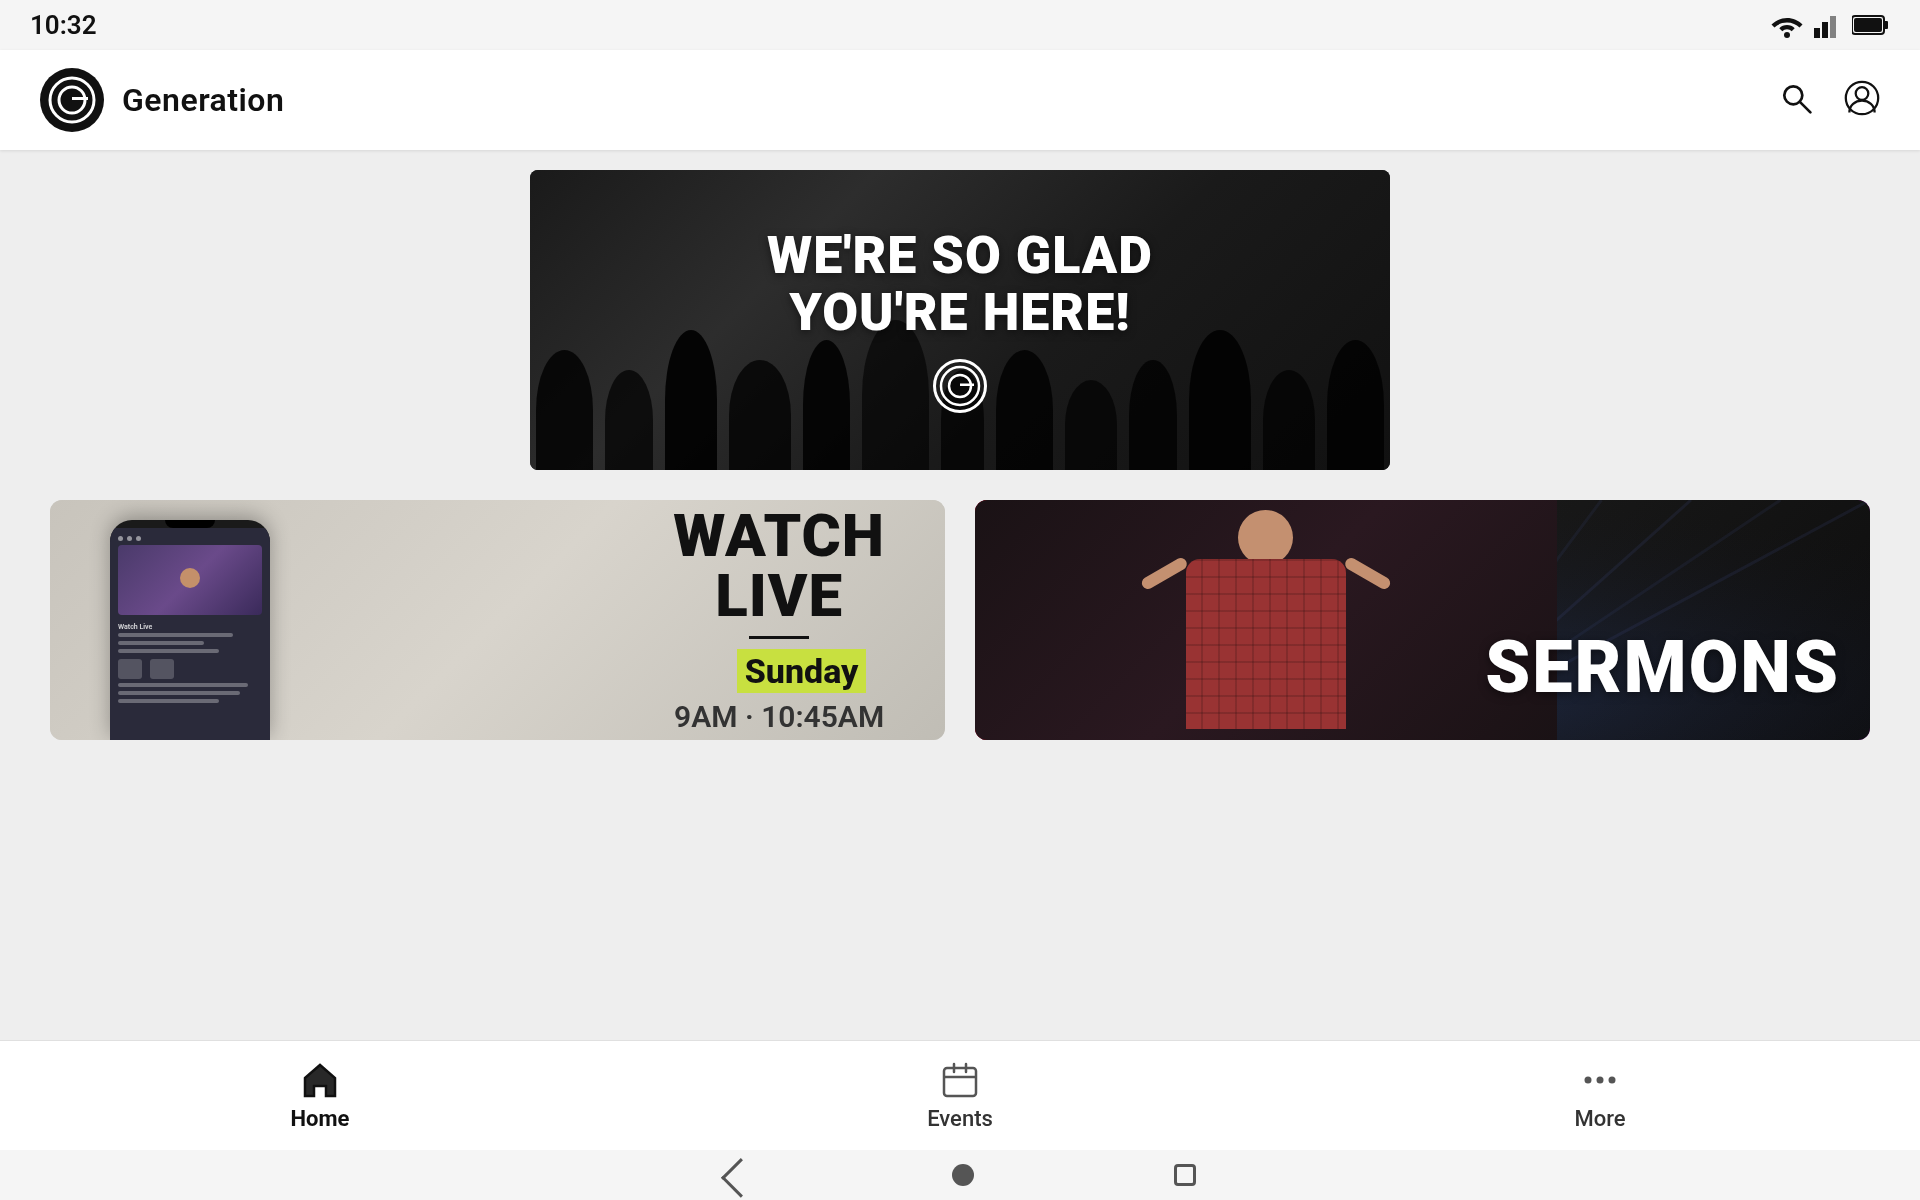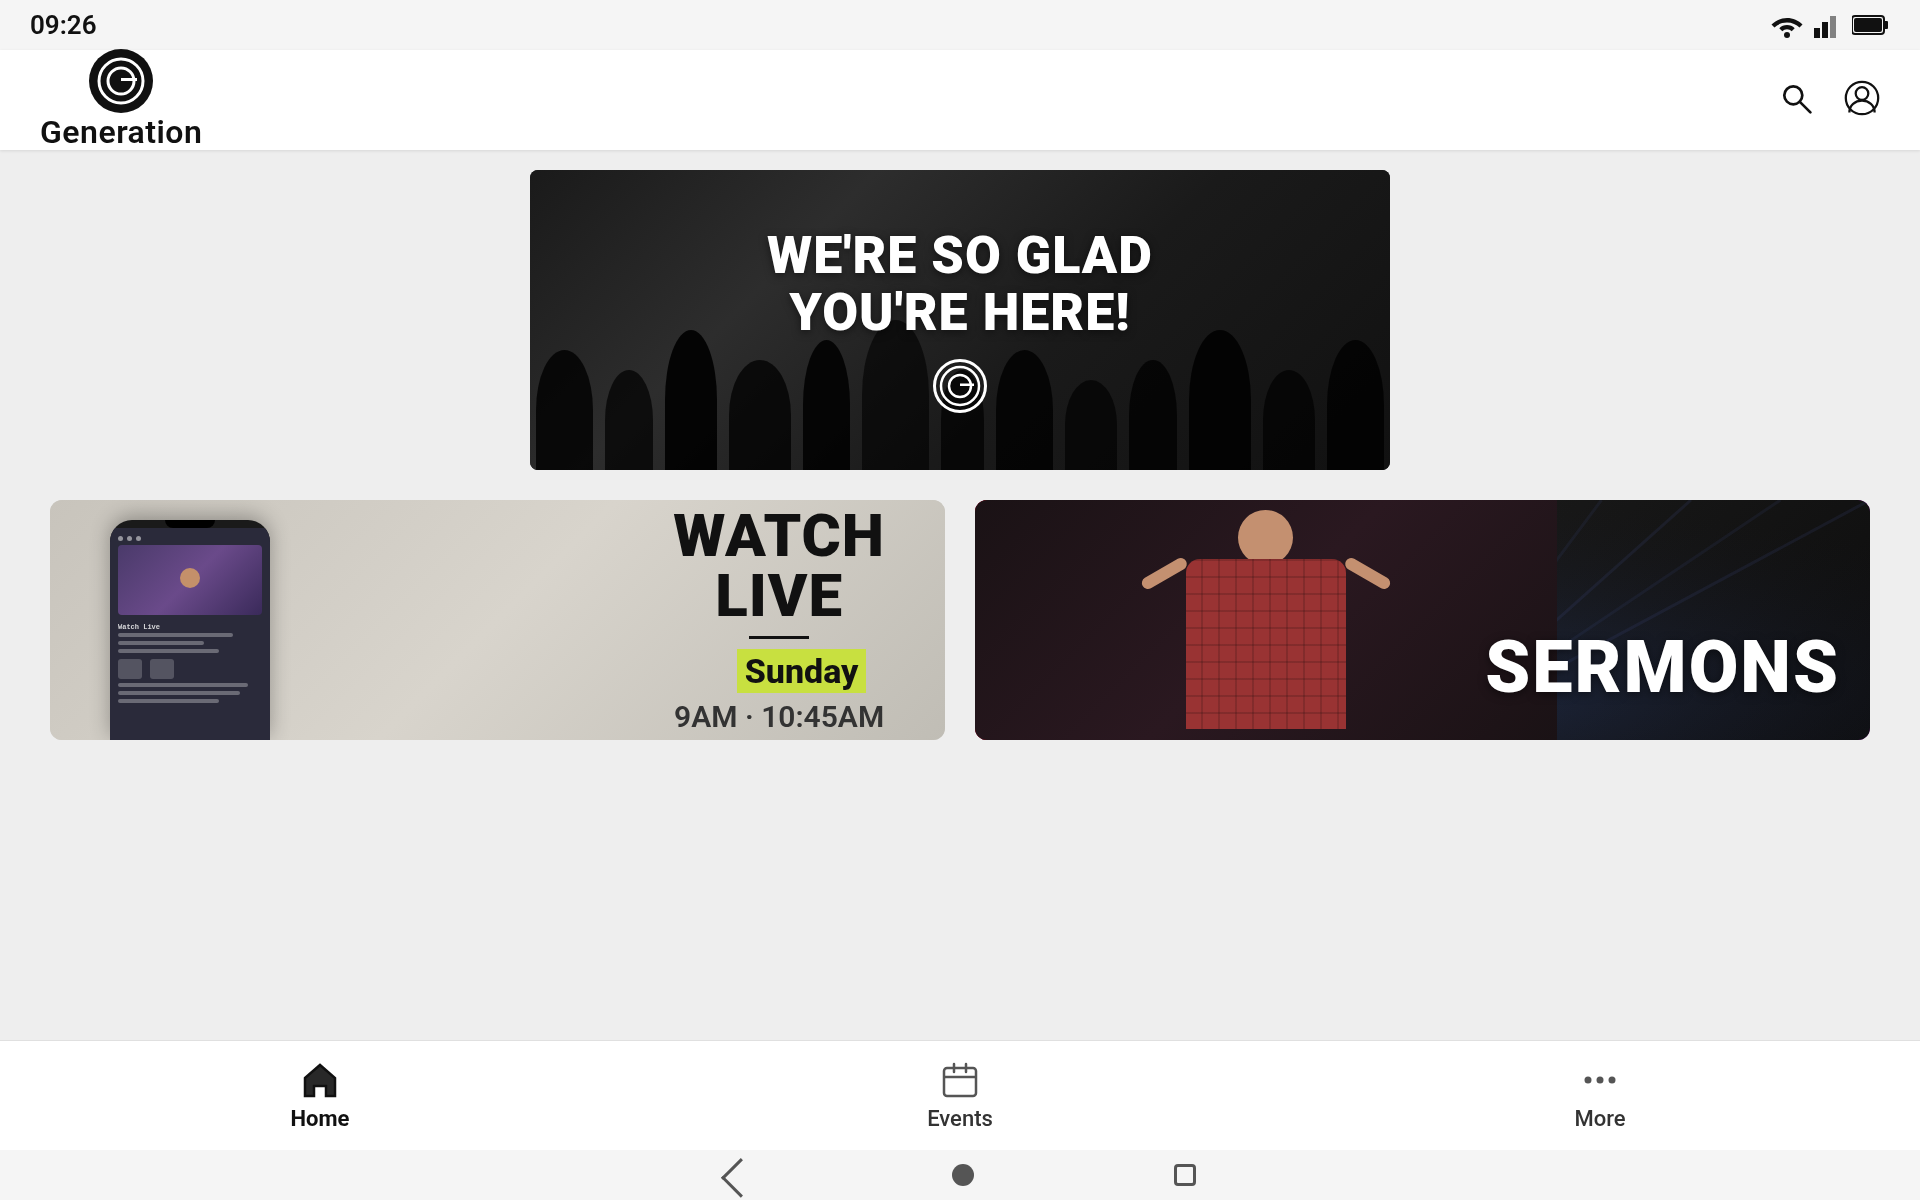--- a/index.html
+++ b/index.html
@@ -48,21 +48,21 @@
       display: flex;
       align-items: center;
       justify-content: space-between;
       padding: 0 40px;
       z-index: 100;
       box-shadow: 0 1px 3px rgba(0,0,0,0.1);
     }
     .app-bar-logo {
       display: flex;
       align-items: center;
-      flex-direction: column;
+      gap: 18px;
     }
     .logo-circle {
       width: 64px;
       height: 64px;
       border-radius: 50%;
       background: #111;
       display: flex;
       align-items: center;
       justify-content: center;
       color: white;
@@ -204,21 +204,20 @@
       width: 100%;
       height: 70px;
       background: linear-gradient(135deg, #4a3a6a 0%, #6a4a8a 50%, #3a2a5a 100%);
       border-radius: 4px;
       display: flex;
       align-items: center;
       justify-content: center;
     }
     .phone-text-area {
       padding: 4px 0;
-      font-family: Liberation Mono, monospace;
     }
     .phone-text-line {
       height: 4px;
       background: rgba(255,255,255,0.3);
       border-radius: 2px;
       margin-bottom: 4px;
     }
     .watch-live-text {
       position: absolute;
       right: 60px;
@@ -390,21 +389,21 @@
       height: 180px;
       display: flex;
       align-items: flex-end;
       overflow: hidden;
     }
   </style>
 </head>
 <body>
 
 <div class="status-bar">
-  <span class="status-time">09:26</span>
+  <span class="status-time">10:32</span>
   <div class="status-icons">
 
     <svg width="34" height="26" viewBox="0 0 34 26">
       <path d="M17 6C11 6 5.5 8.5 1.5 12.5L4.5 15.5C7.5 12.5 12 10.5 17 10.5S26.5 12.5 29.5 15.5l3-3C28.5 8.5 23 6 17 6z" fill="#111"></path>
       <path d="M17 13c-3 0-5.7 1.2-7.7 3.2l3 3c1.2-1.2 2.9-2 4.7-2s3.5.8 4.7 2l3-3C22.7 14.2 20 13 17 13z" fill="#111"></path>
       <circle cx="17" cy="23" r="3" fill="#111"></circle>
     </svg>
 
     <svg width="28" height="26" viewBox="0 0 28 26">
       <rect x="0" y="16" width="6" height="10" fill="#111"></rect>

